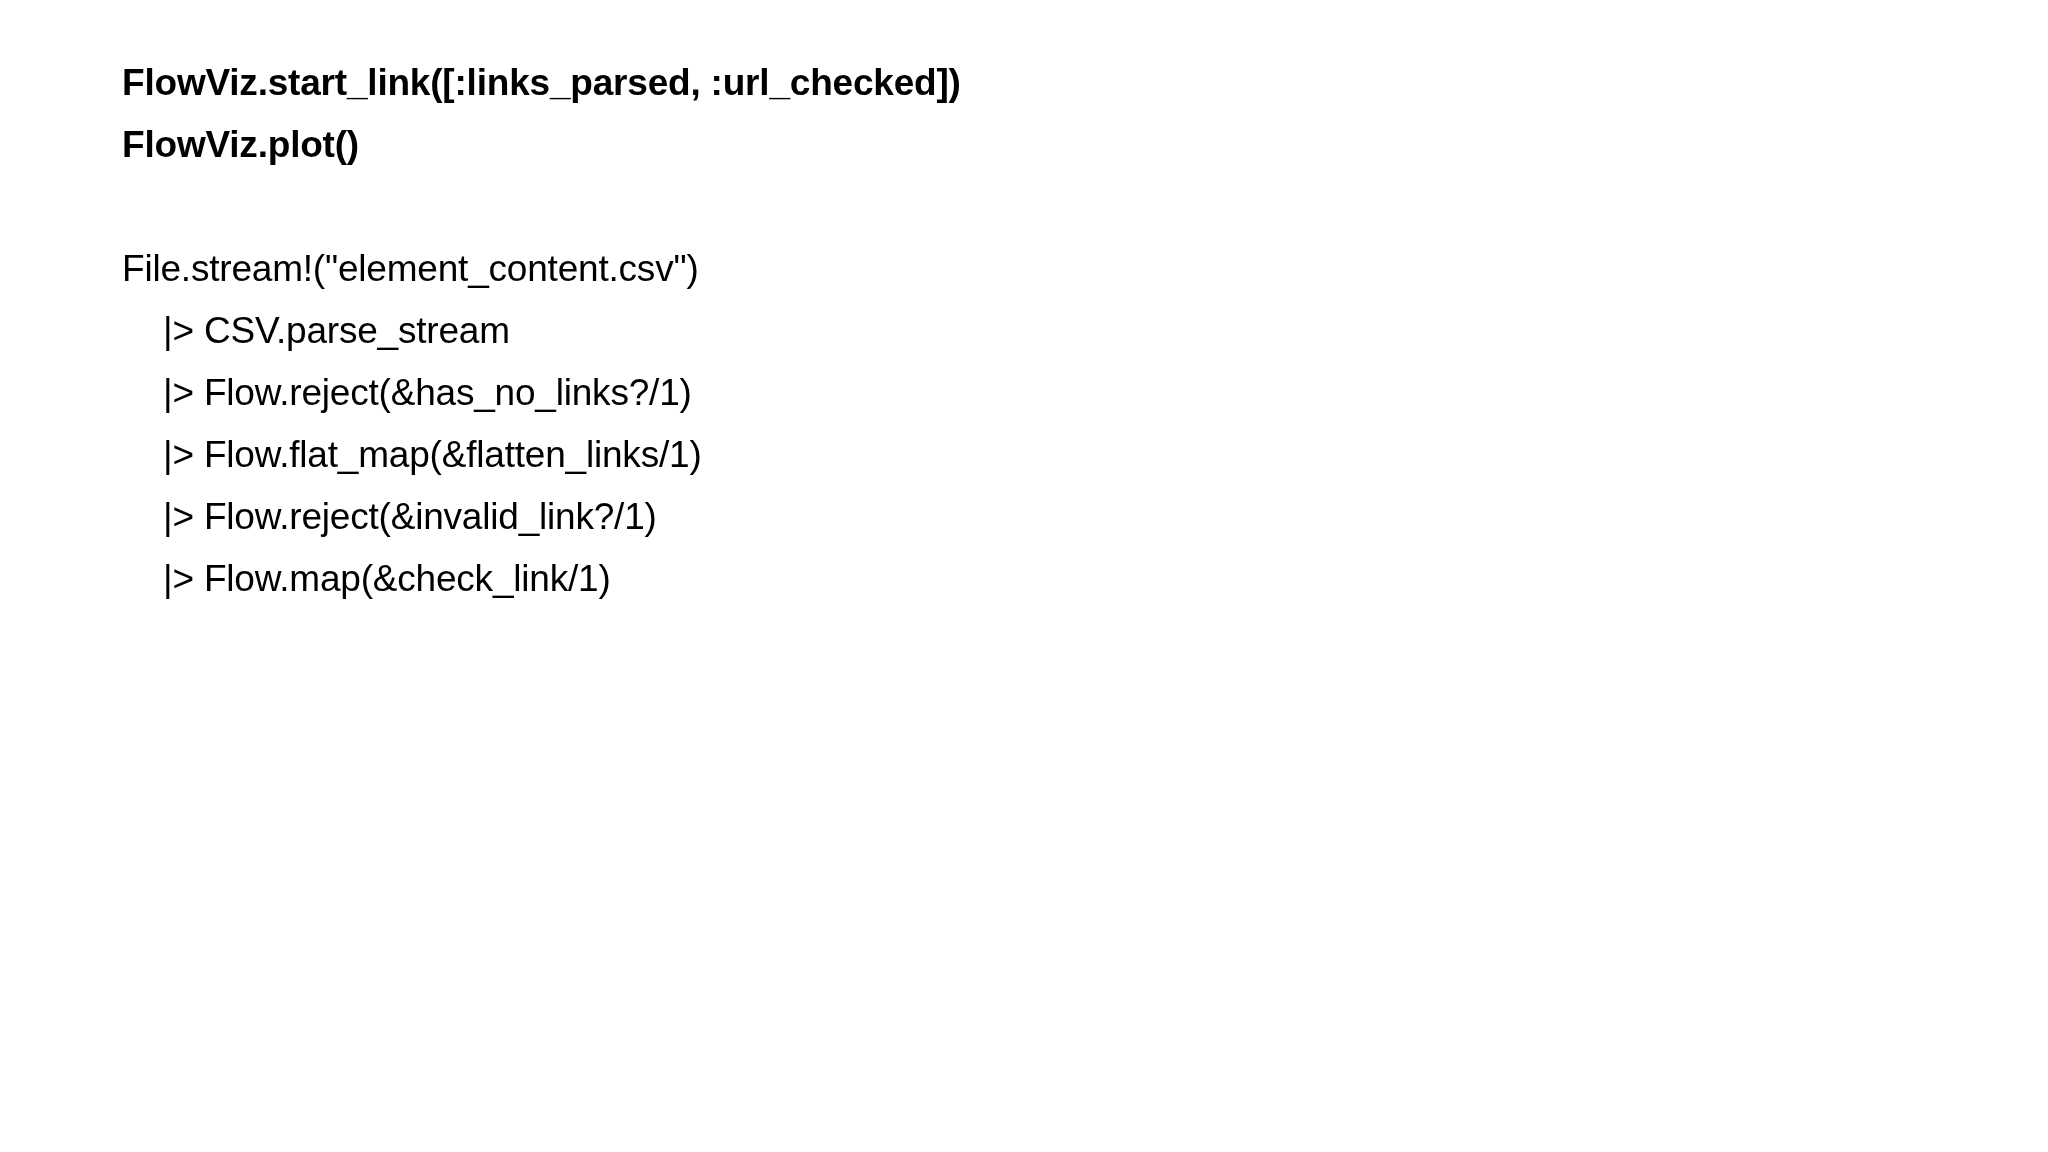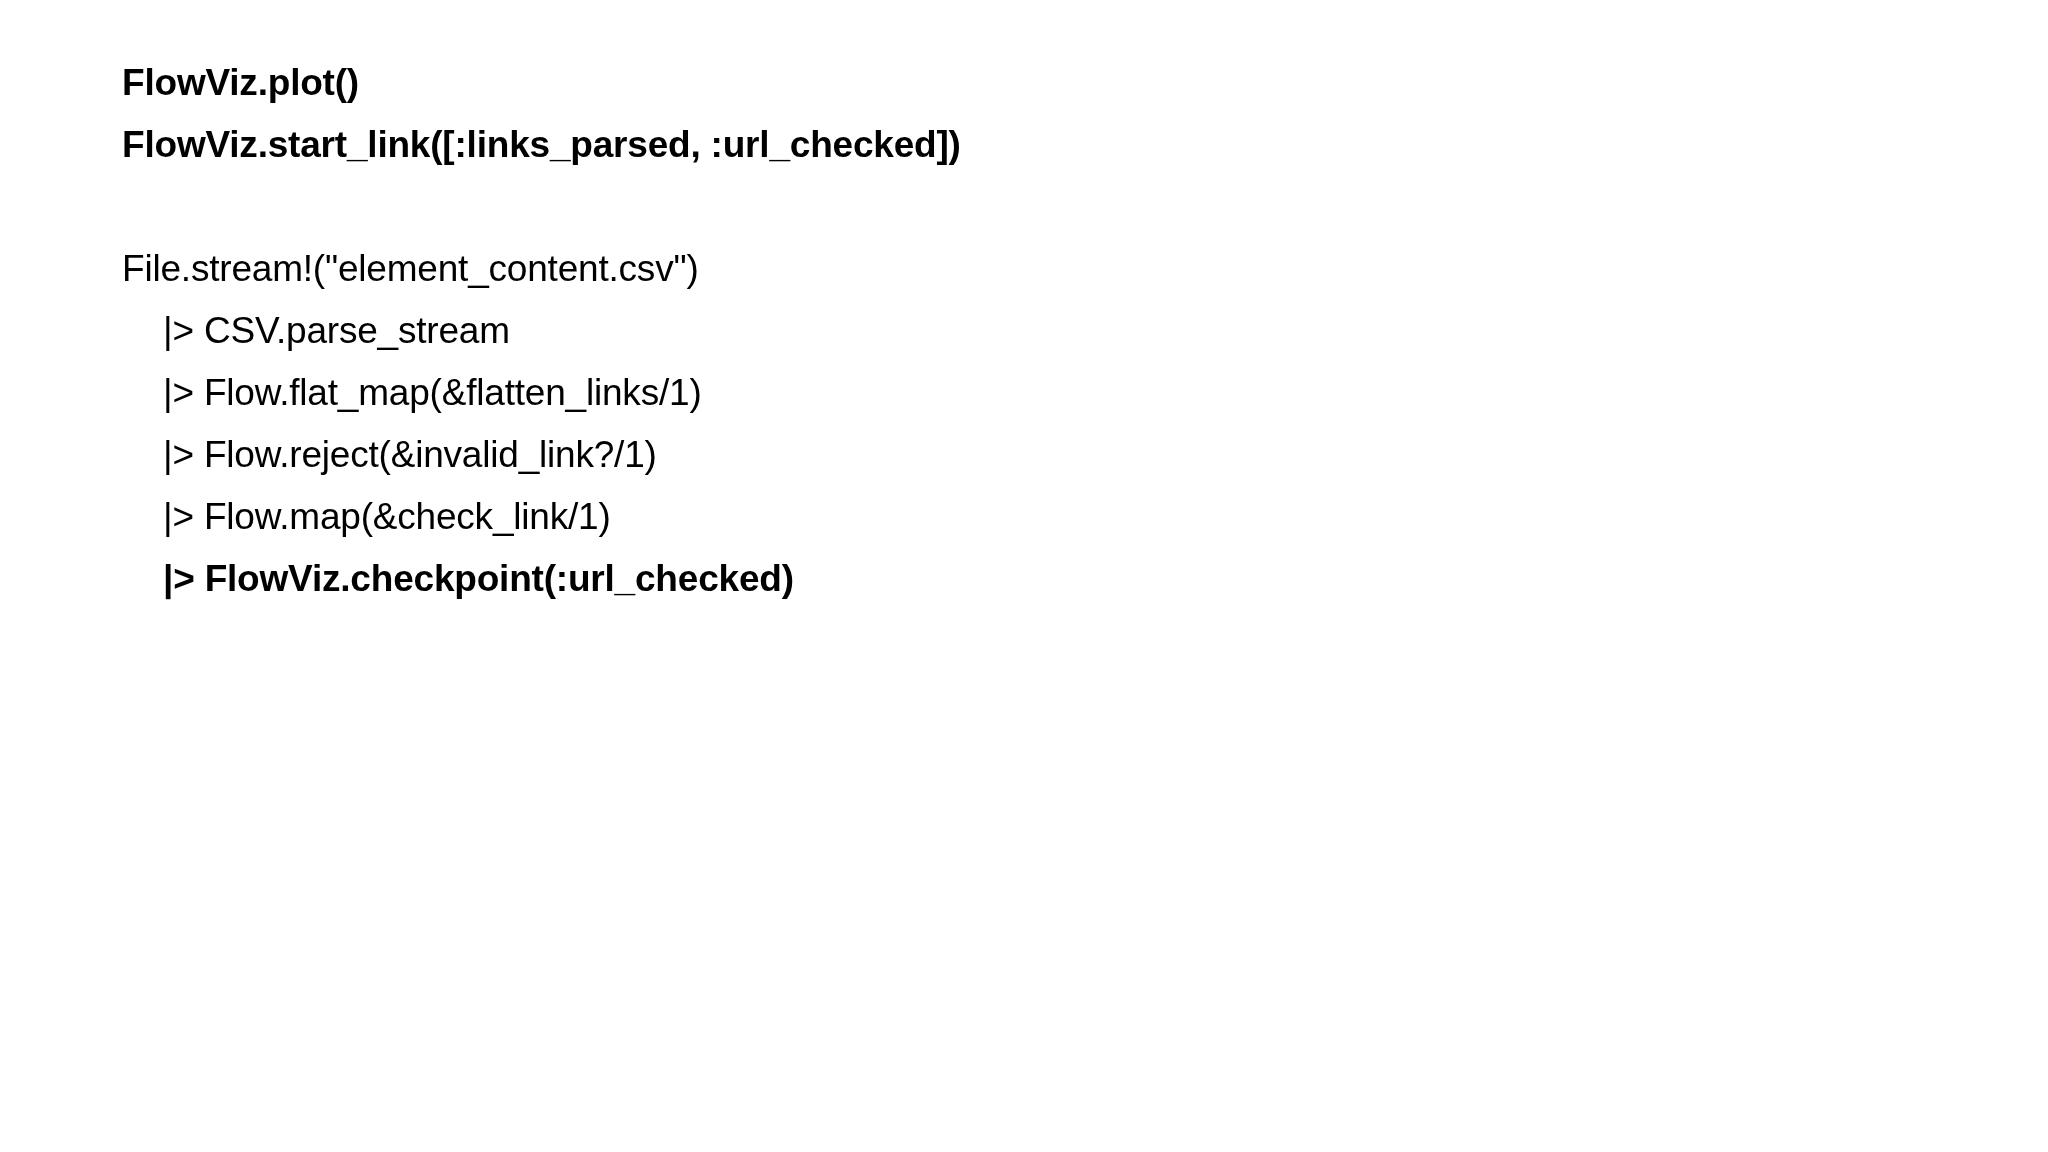--- a/index.html
+++ b/index.html
@@ -62,29 +62,29 @@
     margin-bottom: 0;
   }
 </style>
 </head>
 <body>
 
 <div class="slide">
   <div class="code-canvas">
 
     <div class="code-block header-block">
+      <span class="code-line bold">FlowViz.start_link([:links_parsed, :url_checked])</span>
       <span class="code-line bold">FlowViz.plot()</span>
-      <span class="code-line bold">FlowViz.start_link([:links_parsed, :url_checked])</span>
     </div>
 
     <span class="spacer-line"></span>
 
     <div class="code-block">
       <span class="code-line">File.stream!("element_content.csv")</span>
       <span class="code-line indent">|&gt; CSV.parse_stream</span>
+      <span class="code-line indent">|&gt; Flow.reject(&amp;has_no_links?/1)</span>
       <span class="code-line indent">|&gt; Flow.flat_map(&amp;flatten_links/1)</span>
       <span class="code-line indent">|&gt; Flow.reject(&amp;invalid_link?/1)</span>
       <span class="code-line indent">|&gt; Flow.map(&amp;check_link/1)</span>
-      <span class="code-line indent bold">|&gt; FlowViz.checkpoint(:url_checked)</span>
     </div>
 
   </div>
 </div>
 
 </body></html>

